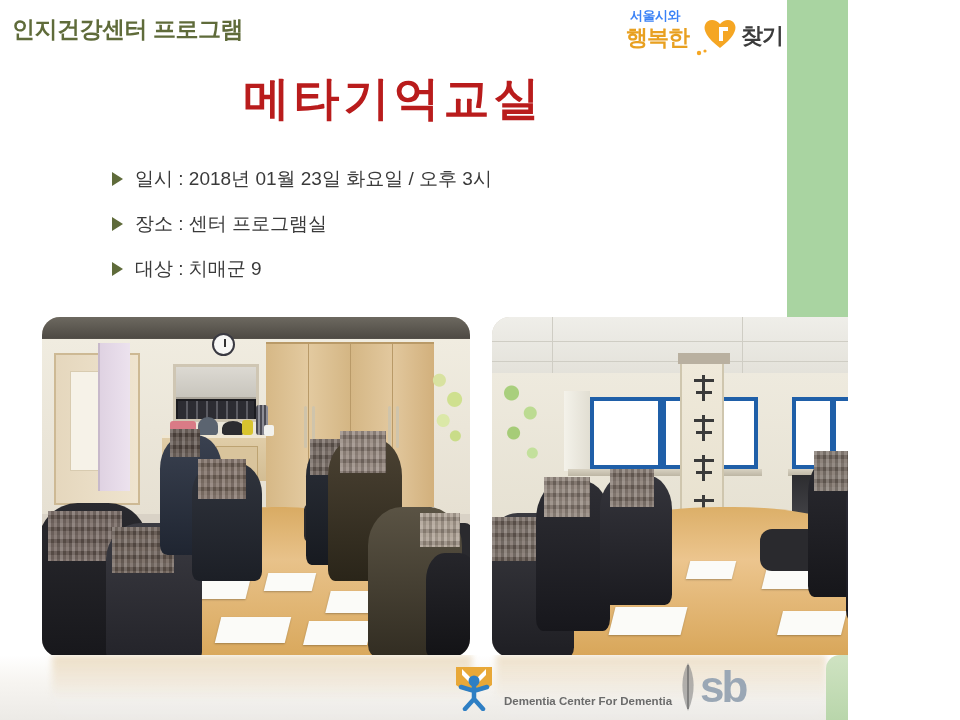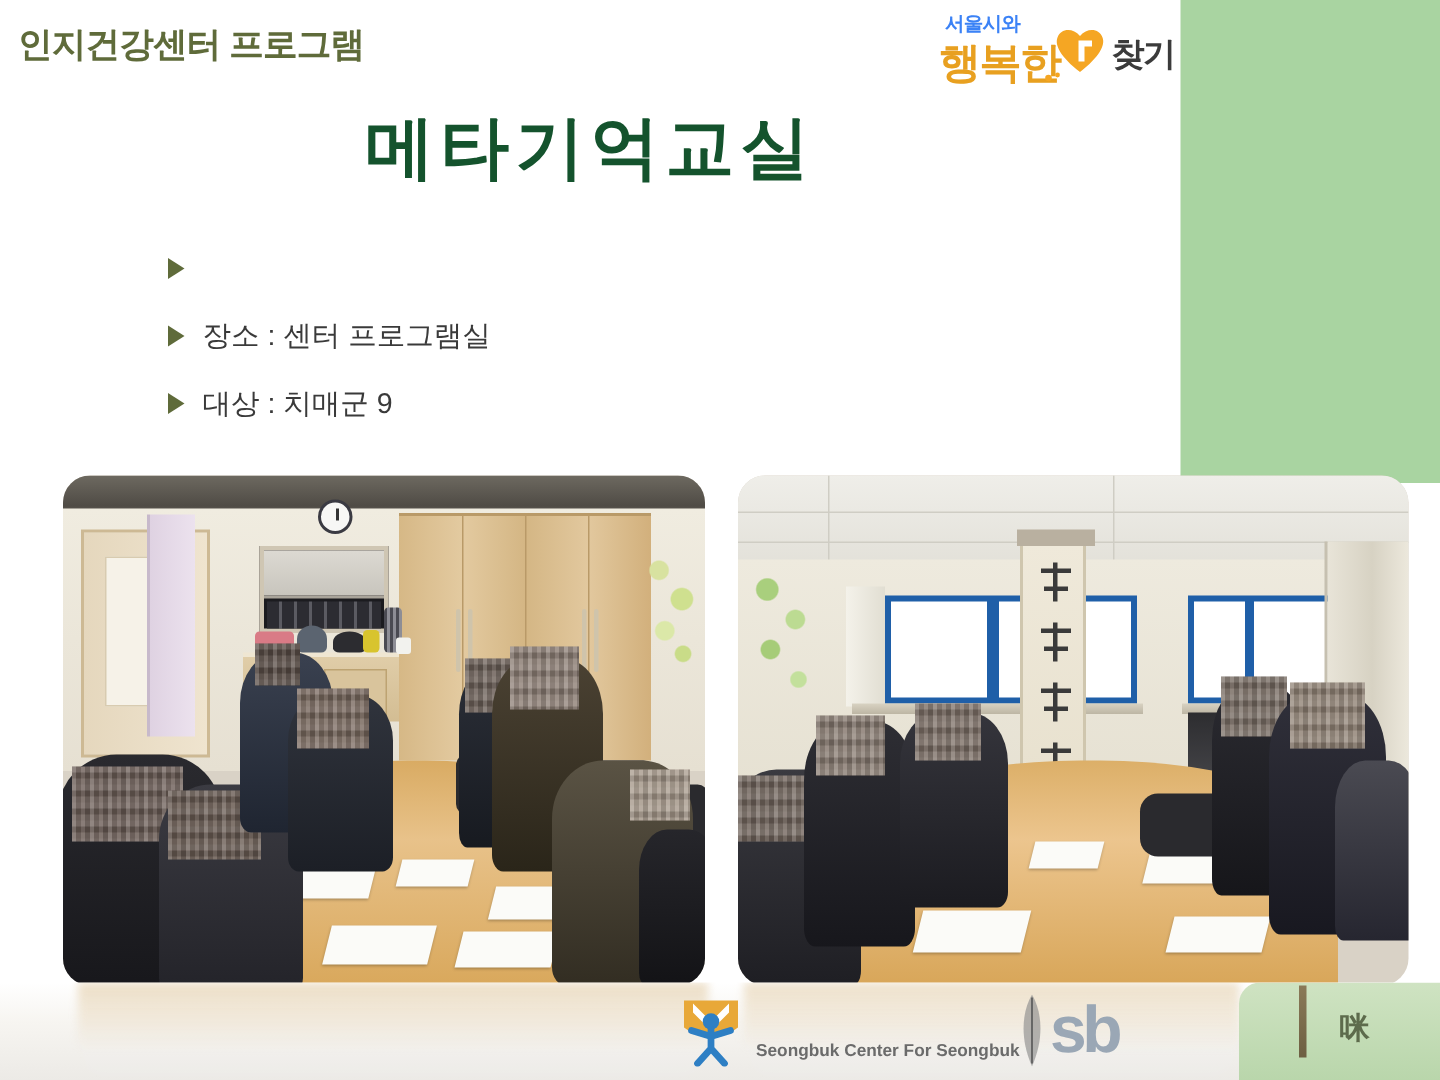--- a/index.html
+++ b/index.html
@@ -7,21 +7,21 @@
   html, body {
     width: 960px;
     height: 720px;
     overflow: hidden;
     background: #ffffff;
     font-family: "Liberation Sans", "DejaVu Sans", sans-serif;
   }
 
   #slide {
     position: relative;
-    width: 960px;
+    width: 848px;
     height: 720px;
     background: #ffffff;
     overflow: hidden;
     padding-left: 16px;
   }
 
   
   .green-panel {
     position: absolute;
     left: 787px;
@@ -58,21 +58,21 @@
     font-size: 13px;
     font-weight: 700;
     color: #3b82f6;
     letter-spacing: -0.5px;
     white-space: nowrap;
   }
   .brand-line2 {
     position: absolute;
     left: 2px;
     top: 17px;
-    font-size: 28px;
+    font-size: 22px;
     font-weight: 700;
     color: #e8a020;
     letter-spacing: -1px;
     white-space: nowrap;
   }
   .brand-heart {
     position: absolute;
     left: 79px;
     top: 12px;
     width: 34px;
@@ -100,21 +100,21 @@
   
   .main-title {
     position: absolute;
     left: 0;
     top: 68px;
     width: 787px;
     text-align: center;
     font-size: 46px;
     font-weight: 700;
     letter-spacing: 4px;
-    color: #14532d;
+    color: #b91c1c;
     white-space: nowrap;
   }
 
   
   .bullets {
     position: absolute;
     left: 112px;
     top: 156px;
     width: 660px;
   }
@@ -412,20 +412,21 @@
     </div>
     <div class="brand-line3">찾기</div>
   </div>
 
   <div class="main-title">메타기억교실</div>
 
   <div class="bullets">
 
     <div class="bullet-row">
       <span class="bullet-marker"></span>
+      <span class="bullet-text">일시 : 2018년  01월 23일 화요일 / 오후 3시</span>
     </div>
 
     <div class="bullet-row">
       <span class="bullet-marker"></span>
       <span class="bullet-text">장소 : 센터 프로그램실</span>
     </div>
 
     <div class="bullet-row">
       <span class="bullet-marker"></span>
       <span class="bullet-text">대상 : 치매군 9</span>
@@ -616,21 +617,21 @@
 
   <div class="footer-logo">
     <div class="fl-mark">
       <svg width="44" height="46" viewBox="0 0 44 46">
         <path d="M4 2 L40 2 L40 20 Q22 34 4 20 Z" fill="#E8A838"></path>
         <path d="M10 4 L22 16 L34 4 L34 10 L22 22 L10 10 Z" fill="#FFFFFF"></path>
         <circle cx="22" cy="16" r="5.5" fill="#2E7FC4"></circle>
         <path d="M22 21 L22 34 M22 34 L13 44 M22 34 L31 44 M9 22 L22 26 L35 22" stroke="#2E7FC4" stroke-width="4.5" fill="none" stroke-linecap="round"></path>
       </svg>
     </div>
-    <div class="fl-sub">Seongbuk Center For Seongbuk</div>
+    <div class="fl-sub">Dementia Center For Dementia</div>
     <div class="fl-feather">
       <svg width="20" height="48" viewBox="0 0 20 48">
         <path d="M10 0 C 17 12, 18 30, 10 48 C 2 30, 3 12, 10 0 Z" fill="#8d8d8d" opacity="0.65"></path>
         <path d="M10 2 L10 46" stroke="#5f5f5f" stroke-width="1.2"></path>
       </svg>
     </div>
     <div class="fl-sb">sb</div>
   </div>
 
 </div>

